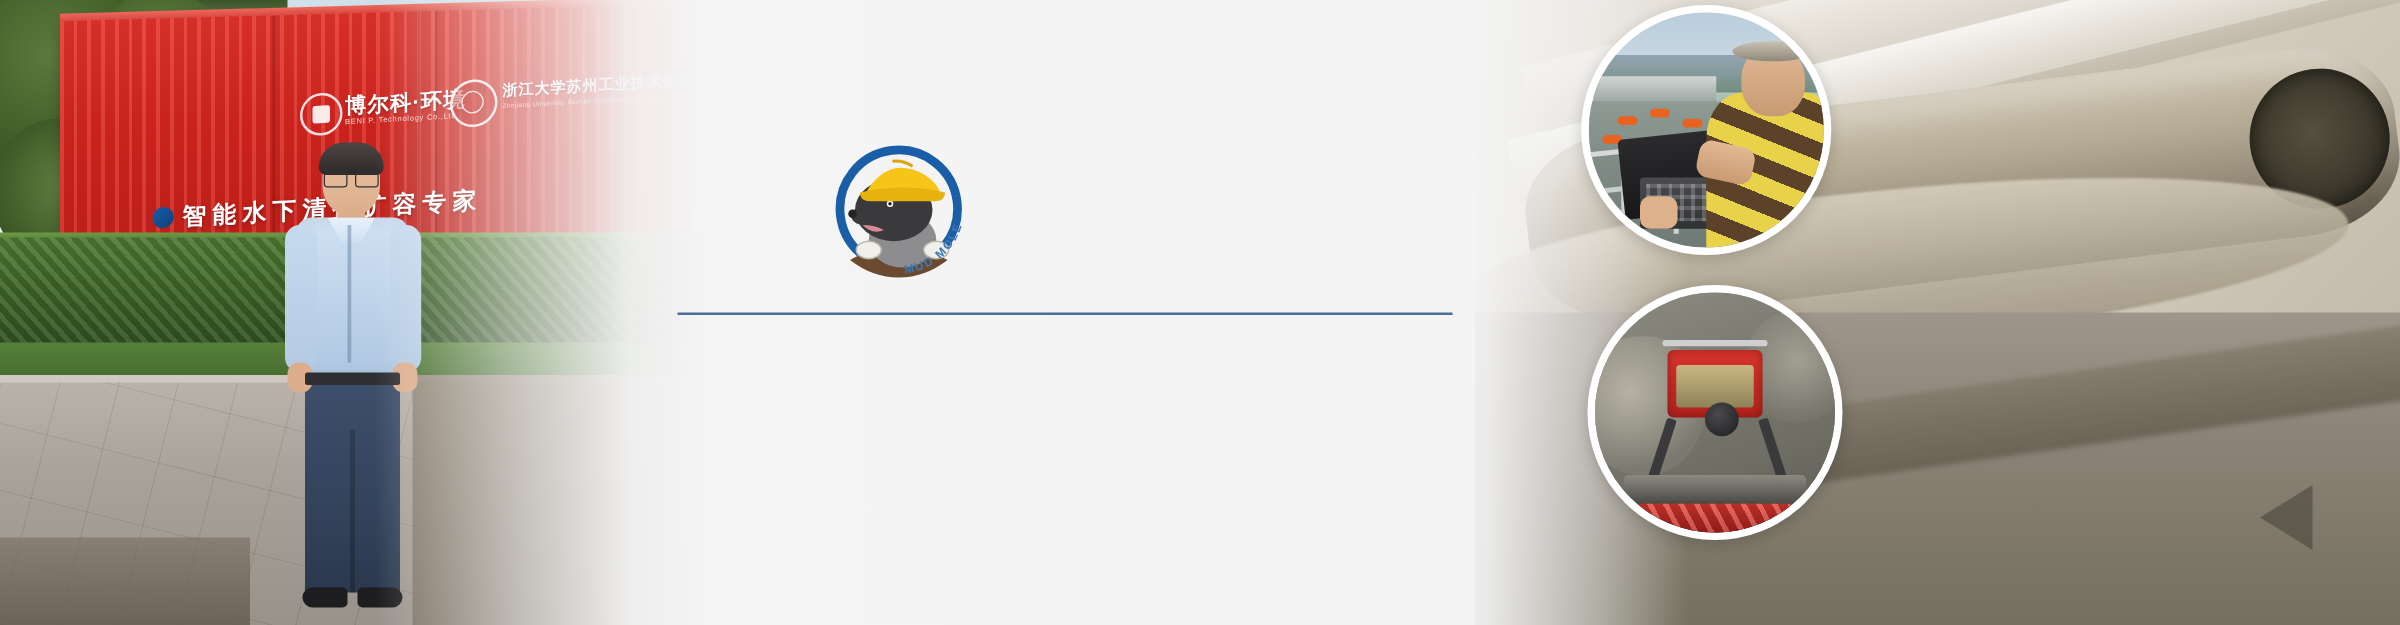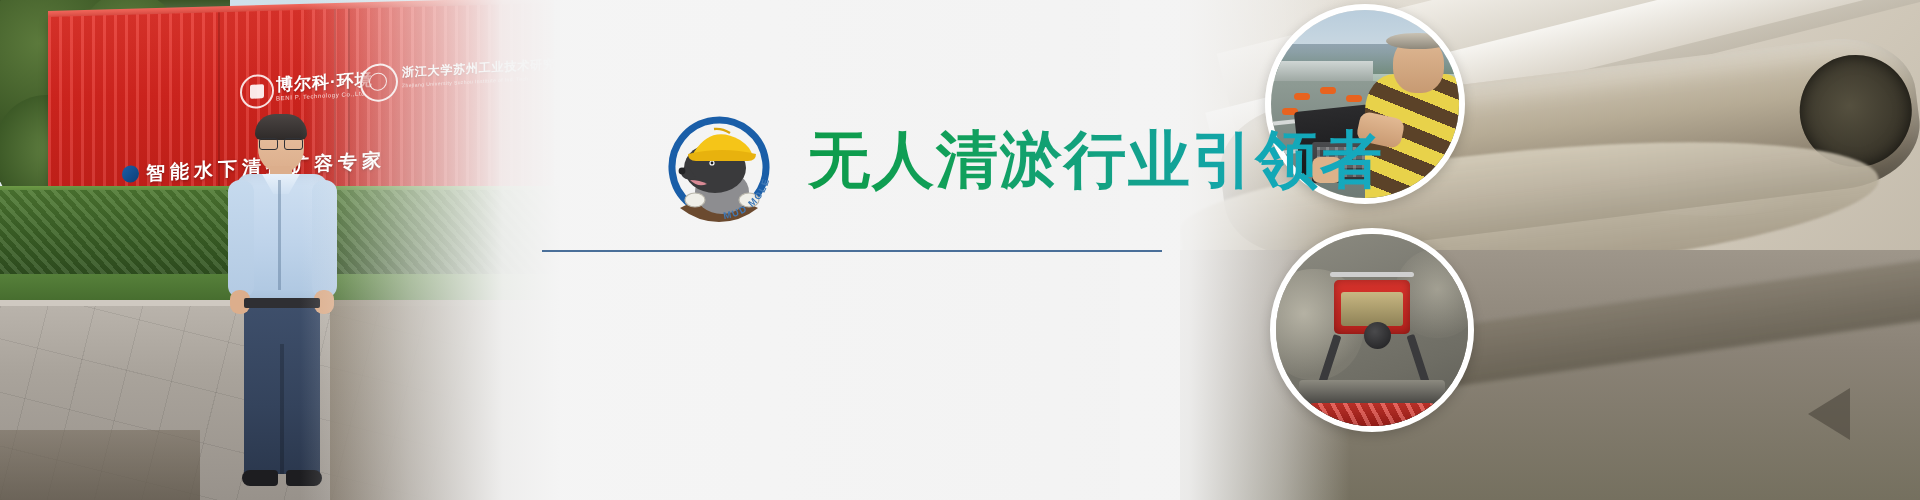--- a/index.html
+++ b/index.html
@@ -372,18 +372,17 @@
         <path d="M 34 44 Q 52 16 80 32 Q 92 40 92 48 L 34 48 Z" fill="#f5c518"></path>
         <path d="M 28 46 Q 62 38 96 46 Q 96 53 88 53 L 36 53 Q 28 53 28 46 Z" fill="#e8b20e"></path>
         <path d="M 54 21 Q 62 20 70 25" stroke="#d9a50b" stroke-width="2.4" fill="none"></path>
 
         <text font-size="9.5" font-weight="bold" fill="#3f78b5" letter-spacing="1.6" font-family="Liberation Sans, sans-serif">
           <textPath href="#ringpath" startOffset="6%">MUD MOLE</textPath>
         </text>
       </svg>
     </div>
 
-    <div class="headline">无人清淤行业引领者</div>
 
     <div class="divider"></div>
   </div>
 
 </div>
 
 </body></html>

